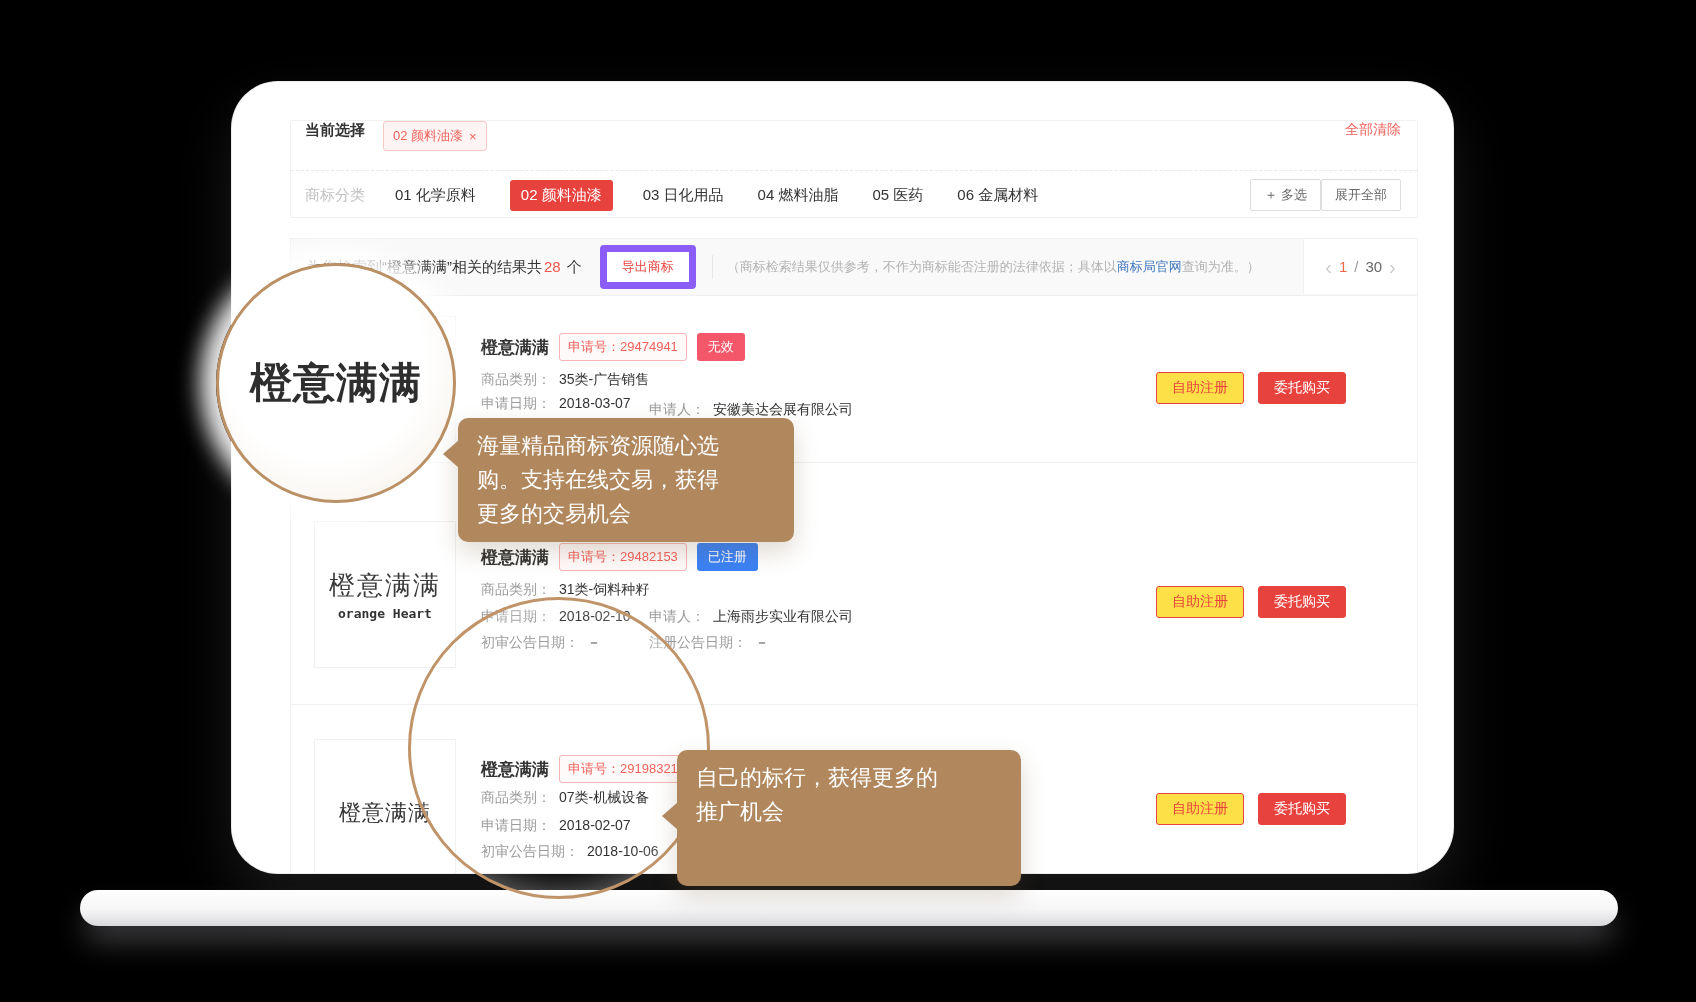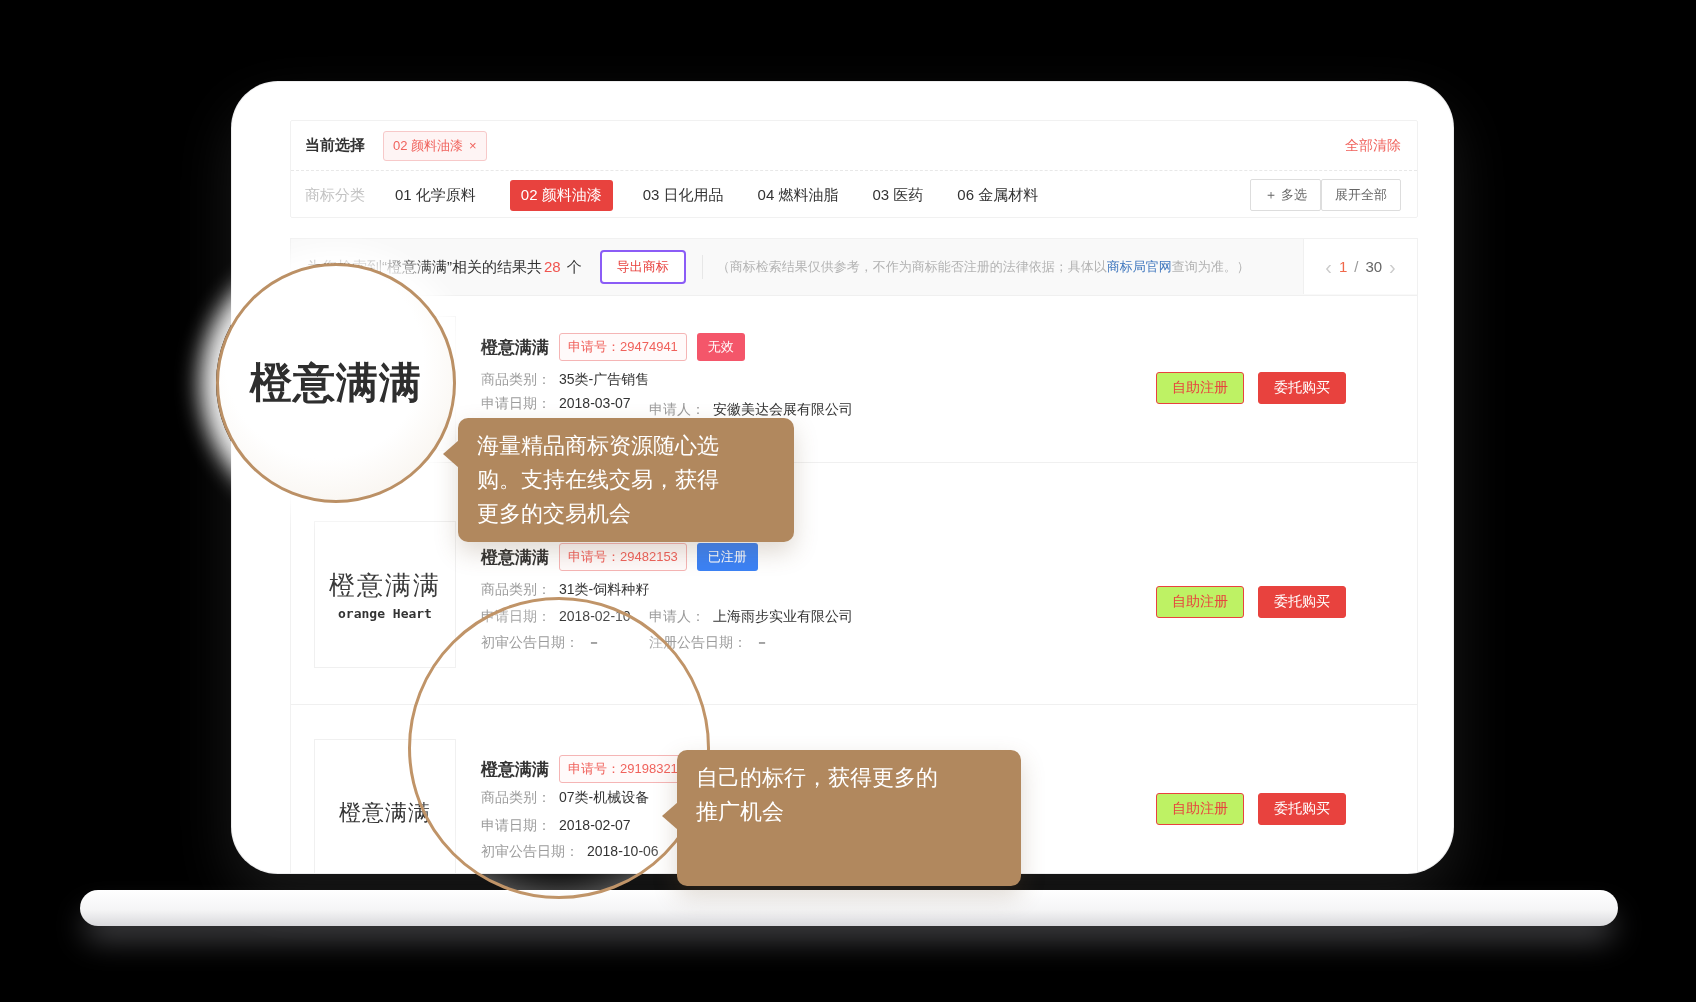--- a/index.html
+++ b/index.html
@@ -10,37 +10,37 @@
   .base-bar{position:absolute;left:80px;top:890px;width:1538px;height:36px;border-radius:18px;
     background:linear-gradient(180deg,#ffffff 0%,#f5f5f6 55%,#d9d9dc 100%);
     box-shadow:0 18px 30px -4px rgba(180,180,186,0.38);}
 
   
   .card{position:absolute;left:232px;top:82px;width:1221px;height:791px;background:#fff;border-radius:46px;
     overflow:hidden;box-shadow:0 0 0 1px #ededee,0 26px 60px rgba(255,255,255,0.10);}
 
   
   .filter-panel{position:absolute;left:58px;top:38px;width:1128px;height:98px;border:1px solid #f1f1f1;border-radius:2px;background:#fff;box-sizing:border-box;}
-  .filter-rowA{position:relative;height:49px;border-bottom:1px dashed #e8e8e8;display:flex;align-items:center;padding-left:14px;}
+  .filter-rowA{position:relative;height:49px;border-bottom:1px dashed #e8e8e8;display:flex;align-items:flex-start;padding-left:14px;}
   .filter-rowB{position:relative;height:48px;display:flex;align-items:center;padding-left:14px;}
   .current-label{font-size:15px;color:#333;font-weight:700;}
   .sel-tag{margin-left:18px;font-size:13px;color:#f0625c;background:#fef4f4;border:1px solid #f7c9c9;border-radius:3px;padding:5px 9px;display:inline-flex;gap:6px;align-items:center;cursor:pointer;}
   .clear-all{position:absolute;right:16px;font-size:14px;color:#f0625c;cursor:pointer;}
   .cat-label{font-size:15px;color:#c2c2c2;margin-right:30px;}
   .cat-item{font-size:15px;color:#333;margin-right:34px;cursor:pointer;white-space:nowrap;}
   .cat-item.selected{background:#e8423e;color:#fff;padding:6px 11px;border-radius:3px;margin-right:30px;}
   .filter-btns{position:absolute;right:16px;display:flex;}
   .mini-btn{font-size:13px;color:#666;border:1px solid #ddd;background:#fff;border-radius:2px;padding:6px 13px;cursor:pointer;white-space:nowrap;}
 
   
   .results-panel{position:absolute;left:58px;top:156px;width:1128px;height:636px;border:1px solid #f1f1f1;background:#fff;box-sizing:border-box;}
   .results-header{position:relative;height:56px;background:#f9f9f9;border-bottom:1px solid #f0f0f0;display:flex;align-items:center;}
   .summary{margin-left:16px;font-size:15px;color:#333;white-space:nowrap;}
   .summary .count{color:#f0544f;margin:0 2px;}
-  .export-btn{margin-left:18px;font-size:13px;color:#e8423e;border:2px solid #8b5cf6;background:#fff;border-radius:4px;padding:6px 15px;cursor:pointer;white-space:nowrap;}
+  .export-btn{margin-left:18px;font-size:13px;color:#e8423e;border:7px solid #8b5cf6;background:#fff;border-radius:4px;padding:6px 15px;cursor:pointer;white-space:nowrap;}
   .hdr-sep{width:1px;height:24px;background:#e7e7e7;margin:0 14px 0 16px;}
   .note{font-size:13px;color:#b3b3b3;white-space:nowrap;}
   .note a{color:#4178be;text-decoration:none;}
   .pagination{position:absolute;right:0;top:0;width:113px;height:55px;background:#fff;border-left:1px solid #f0f0f0;display:flex;align-items:center;justify-content:center;gap:7px;font-size:15px;}
   .pg-arrow{color:#ccc;font-size:20px;line-height:1;cursor:pointer;}
   .pg-cur{color:#f0684a;}
   .pg-div{color:#999;}
   .pg-total{color:#666;}
 
   
@@ -54,21 +54,21 @@
   .tm-name{font-size:17px;font-weight:700;color:#333;white-space:nowrap;}
   .appno-tag{font-size:13px;color:#f0625c;border:1px solid #f5b5b5;background:#fffafa;border-radius:3px;padding:4px 8px;white-space:nowrap;}
   .status-badge{font-size:13px;color:#fff;border-radius:3px;padding:5px 11px;white-space:nowrap;}
   .badge-invalid{background:#f4566a;}
   .badge-registered{background:#3b82f6;}
   .field{position:absolute;font-size:14px;color:#333;white-space:nowrap;}
   .field .lab{color:#9b9b9b;margin-right:8px;}
   .col1{left:190px;}
   .col2{left:358px;}
   .row-btns{position:absolute;display:flex;gap:14px;}
-  .btn-outline{font-size:14px;color:#e8423e;border:1px solid #e8423e;background:#bef264;border-radius:3px;padding:6px 15px;cursor:pointer;white-space:nowrap;}
+  .btn-outline{font-size:14px;color:#e8423e;border:1px solid #e8423e;background:#fde047;border-radius:3px;padding:6px 15px;cursor:pointer;white-space:nowrap;}
   .btn-solid{font-size:14px;color:#fff;border:1px solid #e8423e;background:#e8423e;border-radius:3px;padding:6px 15px;cursor:pointer;white-space:nowrap;}
 
   
   .magnifier{position:absolute;left:216px;top:263px;width:234px;height:234px;border-radius:50%;
     background:radial-gradient(circle at 45% 40%,#ffffff 52%,#f4ede4 100%);
     border:3px solid #bb9065;box-shadow:0 0 22px 16px rgba(255,255,255,0.92);
     display:flex;align-items:center;justify-content:center;}
   .magnifier span{font-size:42px;font-weight:600;color:#2e2e2e;letter-spacing:1px;}
   .lens{position:absolute;left:408px;top:597px;width:296px;height:296px;border-radius:50%;
     border:3px solid #c09468;
@@ -99,21 +99,21 @@
           <span>×</span>
         </span>
         <span class="clear-all">全部清除</span>
       </div>
       <div class="filter-rowB">
         <span class="cat-label">商标分类</span>
         <span class="cat-item">01 化学原料</span>
         <span class="cat-item selected">02 颜料油漆</span>
         <span class="cat-item">03 日化用品</span>
         <span class="cat-item">04 燃料油脂</span>
-        <span class="cat-item">03 医药</span>
+        <span class="cat-item">05 医药</span>
         <span class="cat-item">06 金属材料</span>
         <span class="filter-btns">
           <button class="mini-btn">＋ 多选</button>
           <button class="mini-btn">展开全部</button>
         </span>
       </div>
     </div>
 
     <div class="results-panel">
       <div class="results-header">

